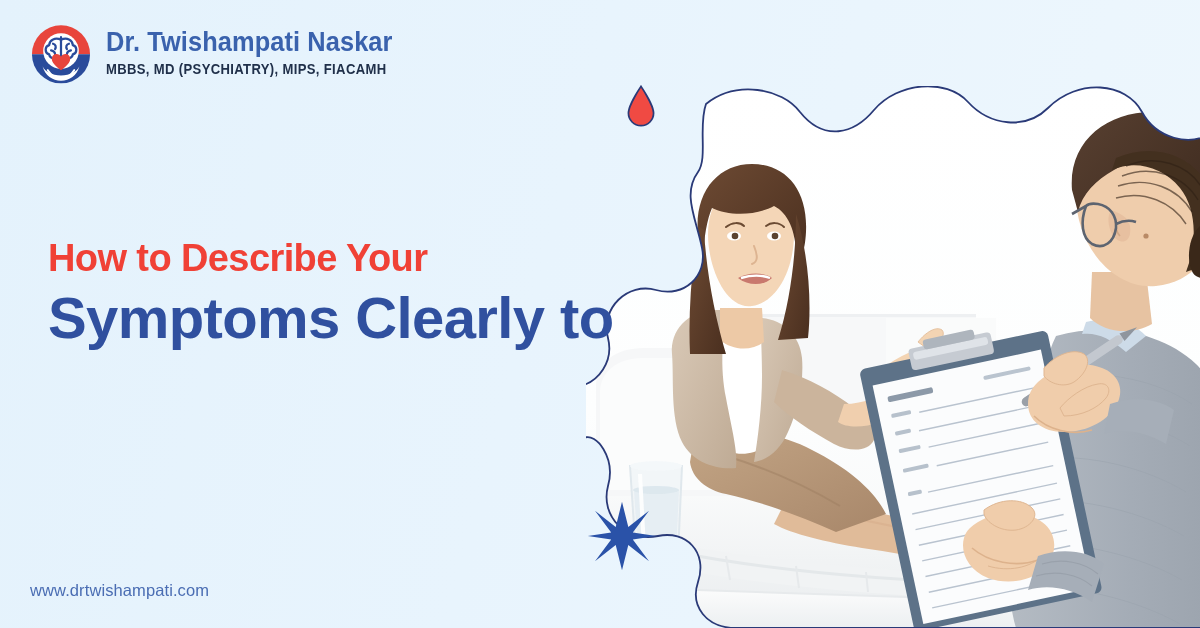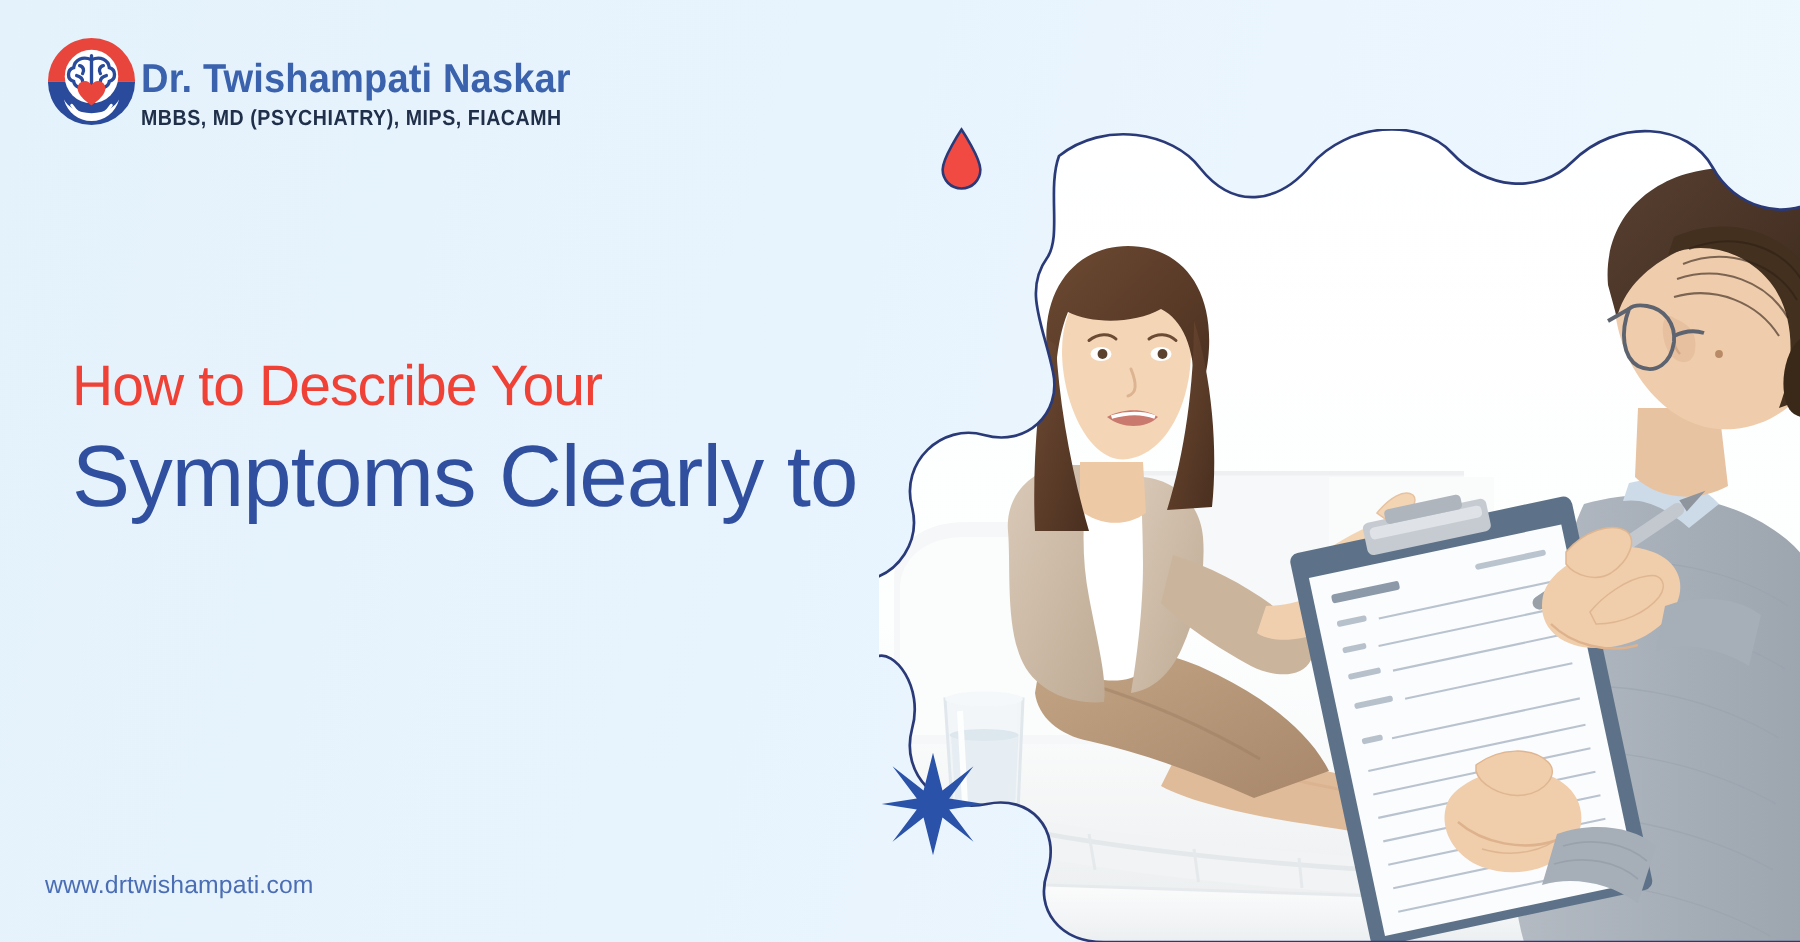--- a/index.html
+++ b/index.html
@@ -19,22 +19,22 @@
     overflow: hidden;
     background: linear-gradient(105deg, #e4f2fc 0%, #e8f4fd 45%, #eef7fd 100%);
   }
 
   
   .logo-block {
     position: absolute;
     left: 28px;
     top: 20px;
     display: flex;
-    align-items: flex-end;
-    gap: 0;
+    align-items: center;
+    gap: 12px;
   }
   .logo-mark {
     width: 66px;
     height: 66px;
     flex: 0 0 66px;
     position: relative;
   }
   .logo-text {
     display: flex;
     flex-direction: column;
@@ -65,21 +65,21 @@
 
   
   .headline {
     position: absolute;
     left: 48px;
     top: 236px;
     width: 560px;
   }
   .headline-line {
     display: block;
-    font-weight: normal;
+    font-weight: bold;
     letter-spacing: -0.6px;
     line-height: 1.16;
     white-space: nowrap;
   }
   .headline-line.l1 {
     color: #f04136;
     font-size: 38px;
     margin-bottom: 4px;
   }
   .headline-line.l2,

